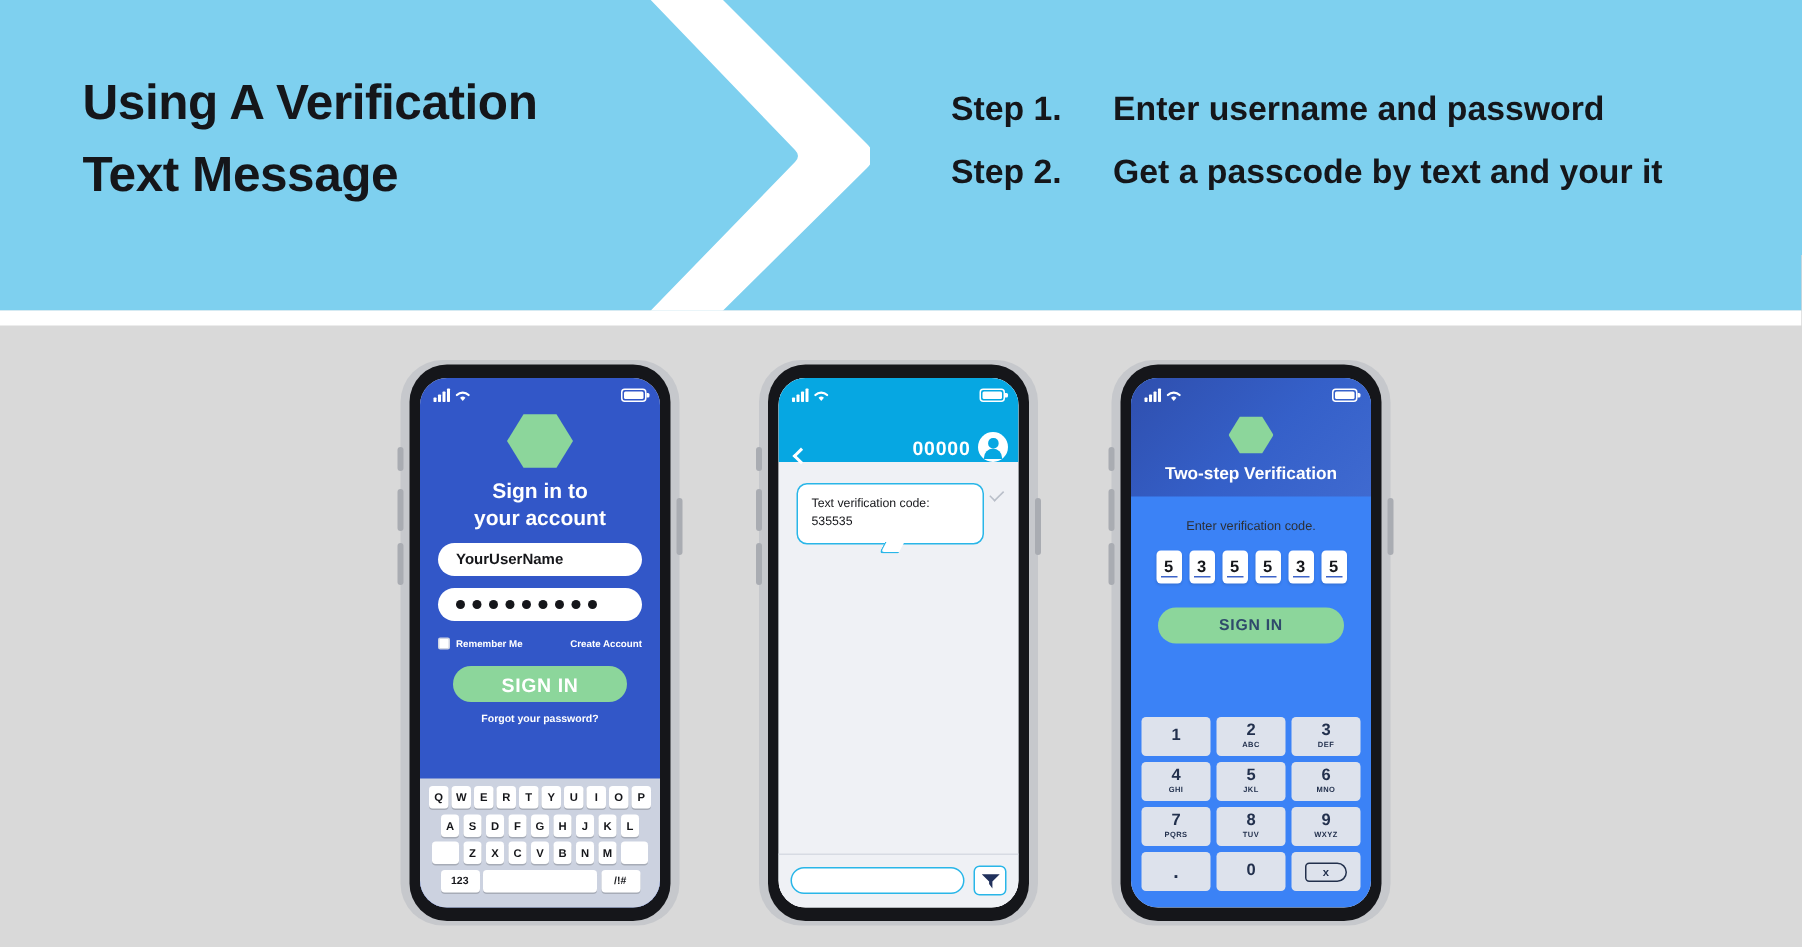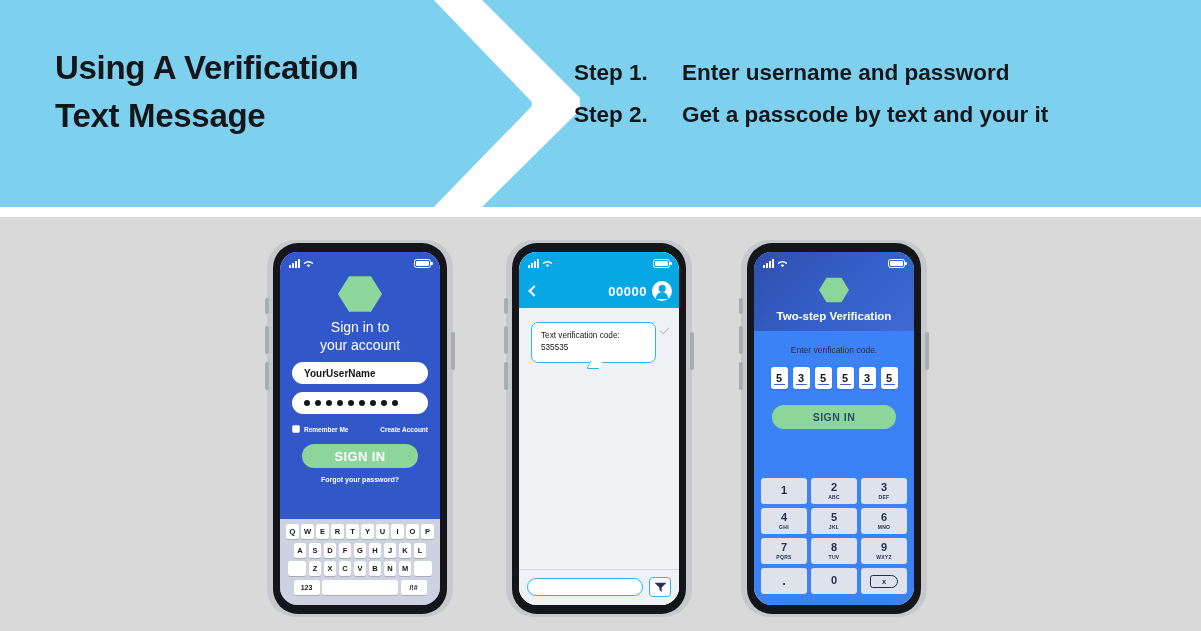--- a/index.html
+++ b/index.html
@@ -23,21 +23,21 @@
     width: 150px; height: 215px;
   }
   .header-title {
     position: absolute; top: 44px; left: 55px;
     width: 400px;
     color: #15161a;
     font-size: 33px; font-weight: bold; line-height: 1.45;
     letter-spacing: -0.3px;
   }
   .steps {
-    position: absolute; top: 57px; left: 574px;
+    position: absolute; top: 57px; left: 634px;
     width: 560px;
   }
   .step-row { display: flex; align-items: flex-start; margin-bottom: 10px; }
   .step-label {
     width: 108px; flex: none;
     font-size: 22.5px; font-weight: bold; color: #15161a;
     line-height: 1.42;
   }
   .step-text {
     font-size: 22.5px; font-weight: bold; color: #15161a;
@@ -110,21 +110,21 @@
 
   
   .signin-screen { width: 100%; height: 100%; background: #3257c8; position: relative; }
   .hexagon {
     width: 44px; height: 38px; margin: 1px auto 0;
     background: #8cd69b;
     clip-path: polygon(25% 3%, 75% 3%, 100% 50%, 75% 97%, 25% 97%, 0% 50%);
   }
   .signin-title {
     margin-top: 6px; text-align: center; color: #fff;
-    font-size: 14px; font-weight: normal; line-height: 1.25;
+    font-size: 14px; font-weight: bold; line-height: 1.25;
   }
   .field {
     margin: 8px auto 0; width: 136px; height: 22px;
     background: #fff; border-radius: 11px;
     display: flex; align-items: center; padding: 0 12px;
     font-size: 10px; font-weight: bold; color: #15161a;
   }
   .dots { display: flex; gap: 5px; align-items: center; }
   .dots i { width: 6px; height: 6px; border-radius: 50%; background: #15161a; display: block; }
   .row-opts {
@@ -161,21 +161,21 @@
   }
   .key.blank { min-width: 18px; }
   .key.num { min-width: 26px; font-size: 7px; }
   .key.space { min-width: 76px; }
   .key.sym { min-width: 26px; font-size: 7px; }
 
   
   .msg-screen { width: 100%; height: 100%; background: #eff1f5; position: relative; }
   .msg-top { background: #06a7e2; padding-bottom: 0; }
   .msg-navbar {
-    height: 34px; display: flex; align-items: center;
+    height: 34px; display: flex; align-items: flex-end;
     justify-content: space-between; padding: 0 7px 0 9px;
   }
   .chev-back {
     width: 8px; height: 8px; border-left: 2px solid #fff; border-bottom: 2px solid #fff;
     transform: rotate(45deg); margin-left: 2px;
   }
   .msg-peer { display: flex; align-items: center; gap: 5px; }
   .msg-number { color: #fff; font-size: 13px; font-weight: bold; letter-spacing: .5px; }
   .avatar {
     width: 20px; height: 20px; border-radius: 50%; background: #fff;

